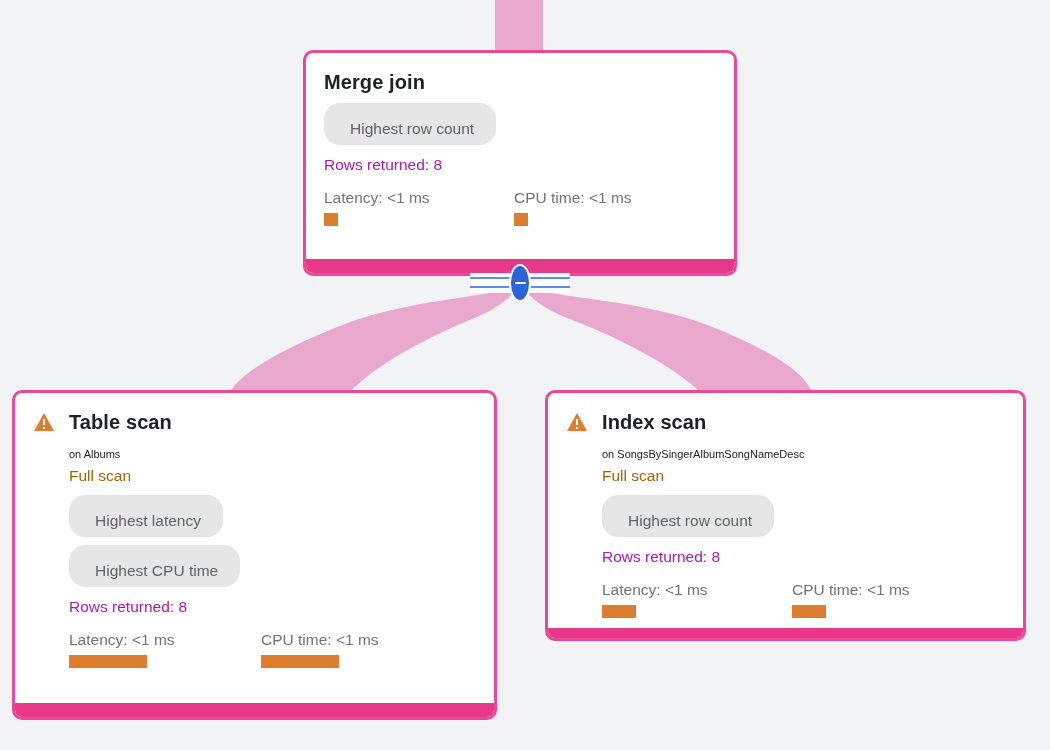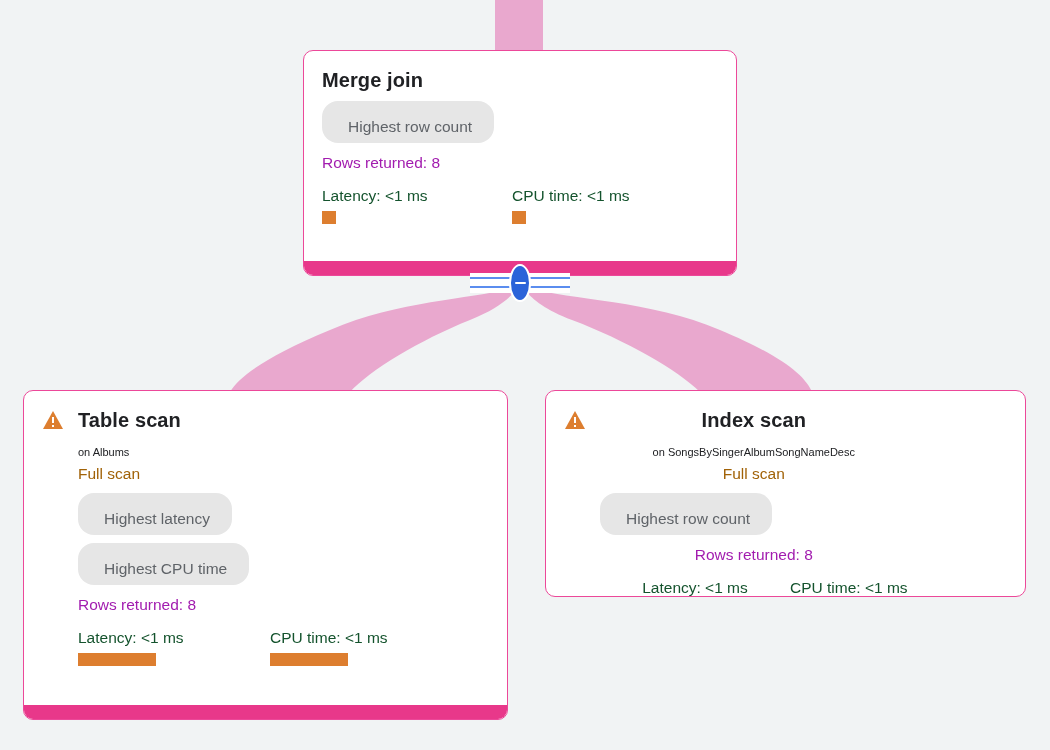--- a/index.html
+++ b/index.html
@@ -11,21 +11,21 @@
   }
   #stage { position: relative; width: 1050px; height: 750px; }
 
   
   #edges { position: absolute; left: 0; top: 0; width: 1050px; height: 750px; }
 
   
   .node {
     position: absolute;
     background: #FFFFFF;
-    border: 1px solid #ec4899;
+    border: 3px solid #ec4899;
     border-radius: 10px;
     overflow: hidden;
     display: flex;
     flex-direction: column;
   }
   .node-body {
     flex: 1 1 auto;
     padding: 16px 18px 10px 18px;
     display: flex;
     flex-direction: column;
@@ -77,21 +77,21 @@
     font-size: 15.5px;
     color: #a21caf;
     line-height: 22px;
     margin-top: 9px;
   }
 
   .metrics { display: flex; margin-top: 11px; }
   .metric { display: flex; flex-direction: column; }
   .metric-label {
     font-size: 15.5px;
-    color: #14532d;
+    color: #737373;
     line-height: 21px;
     white-space: nowrap;
   }
   .metric-bar {
     height: 13px;
     background: #DD7E2F;
     margin-top: 5px;
   }
 
   
@@ -183,21 +183,21 @@
   <div id="collapse">
     <div class="rail">
       <div class="rail-line l1"></div>
       <div class="rail-line l2"></div>
     </div>
     <div class="toggle-btn">
       <span class="toggle-minus"></span>
     </div>
   </div>
 
-  <div class="node" style="left:12px; top:390px; width:485px; height:330px;margin-left:11px;">
+  <div class="node" style="left:12px; top:390px; width:485px; height:330px;">
     <div class="node-body">
       <div class="head-row">
         <span class="warn-icon">
           <svg width="22" height="20" viewBox="0 0 22 20">
             <path d="M11 1 L21 19 L1 19 Z" fill="#DD7E2F"></path>
             <rect x="10" y="7" width="2" height="6" fill="#FFFFFF"></rect>
             <rect x="10" y="15" width="2" height="2" fill="#FFFFFF"></rect>
           </svg>
         </span>
         <div class="subcol">
@@ -216,21 +216,21 @@
               <span class="metric-label">CPU time: &lt;1 ms</span>
               <span class="metric-bar" style="width:78px;"></span>
             </div>
           </div>
         </div>
       </div>
     </div>
     <div class="node-footer"></div>
   </div>
 
-  <div class="node" style="left:545px; top:390px; width:481px; height:207px;text-align:center;">
+  <div class="node" style="left:545px; top:390px; width:481px; height:251px;">
     <div class="node-body">
       <div class="head-row">
         <span class="warn-icon">
           <svg width="22" height="20" viewBox="0 0 22 20">
             <path d="M11 1 L21 19 L1 19 Z" fill="#DD7E2F"></path>
             <rect x="10" y="7" width="2" height="6" fill="#FFFFFF"></rect>
             <rect x="10" y="15" width="2" height="2" fill="#FFFFFF"></rect>
           </svg>
         </span>
         <div class="subcol">

